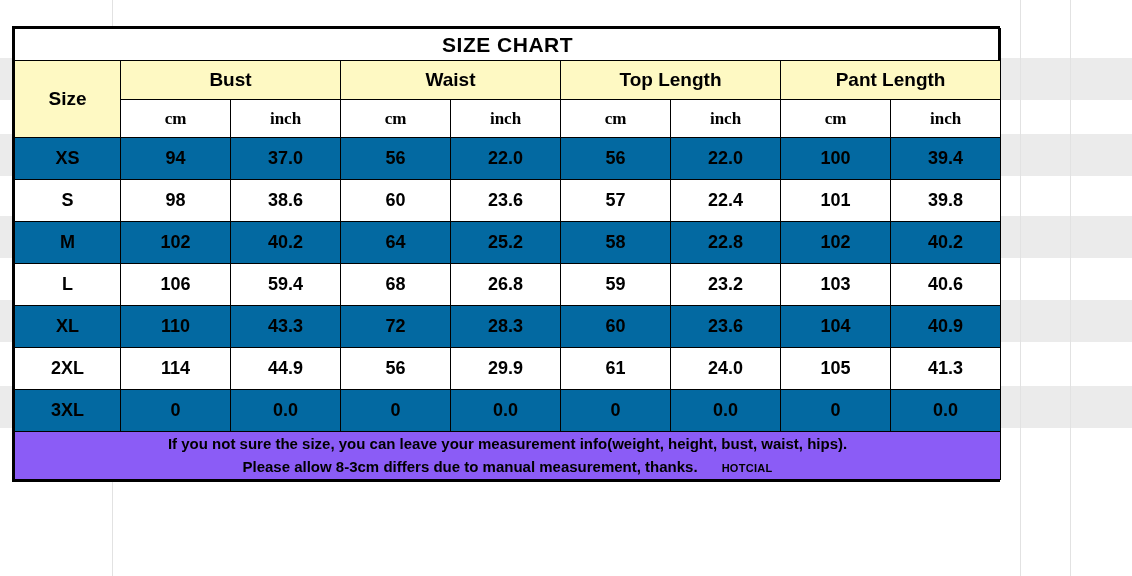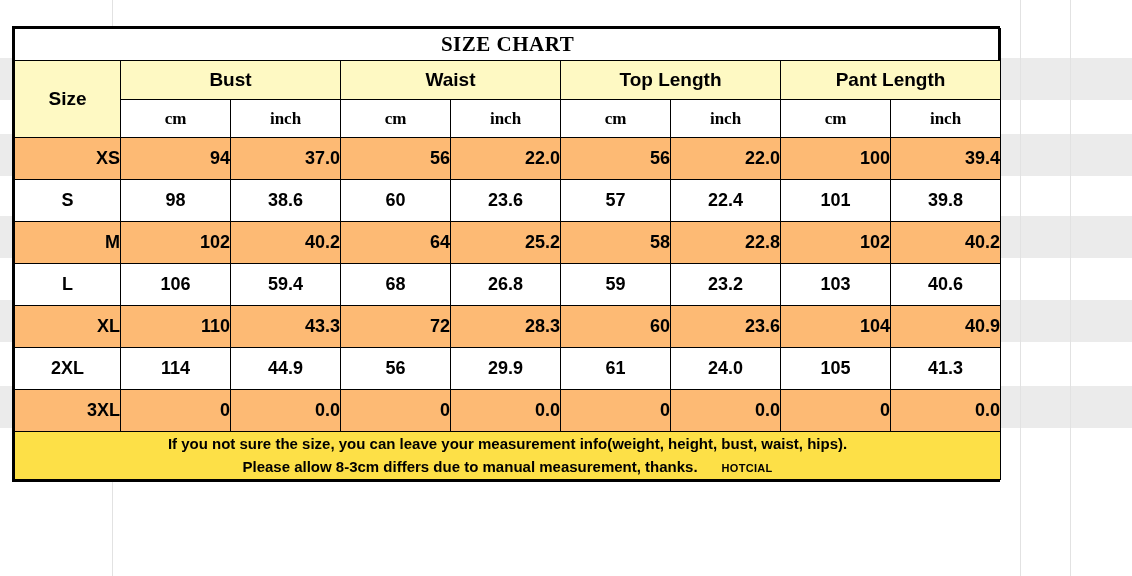--- a/index.html
+++ b/index.html
@@ -59,59 +59,57 @@
     padding: 0;
   }
 
   .title-cell {
     font-size: 21px;
     height: 31px;
     letter-spacing: 0.5px;
     border-left: none;
     border-right: none;
     border-top: none;
-    font-family: Liberation Serif, serif;
   }
 
   .group-row td {
     height: 38px;
     font-size: 19px;
     background: #fef9c3;
   }
   .unit-row td {
     height: 37px;
     font-size: 17px;
     background: #ffffff;
     font-family: Liberation Serif, serif;
   }
 
   .data-row td {
     height: 41px;
     font-size: 18px;
   }
   .data-row.shaded td {
-    background: #fdba74;
-    text-align: right;
+    background: #0369a1;
   }
   .data-row.plain td {
     background: #ffffff;
   }
   .data-row td.size-label {
     font-size: 18px;
   }
 
   .note-cell {
     border-left: none;
     border-right: none;
     border-bottom: none;
     padding: 8px 0 12px 0;
     font-size: 15px;
     font-weight: bold;
     line-height: 1.55;
-    background: #fde047;
+    background: #8b5cf6;
   }
   .note-line { display: block; }
   .note-suffix {
     font-size: 11px;
     font-weight: bold;
     letter-spacing: 0.3px;
     padding-left: 24px;
   }
 
   

